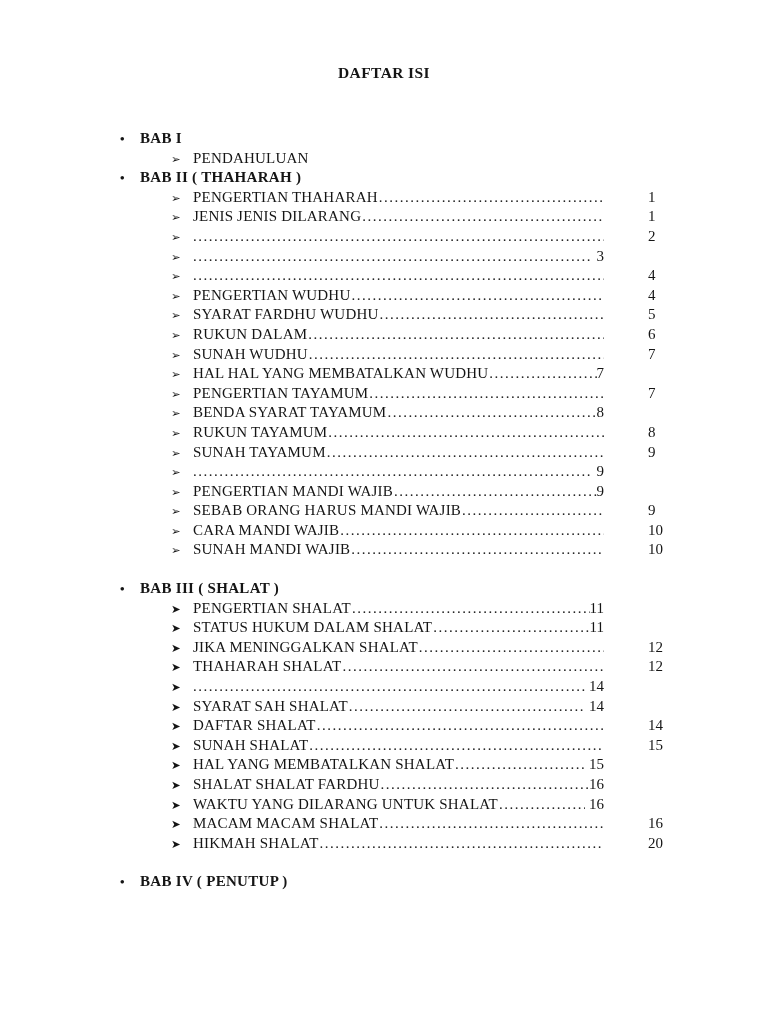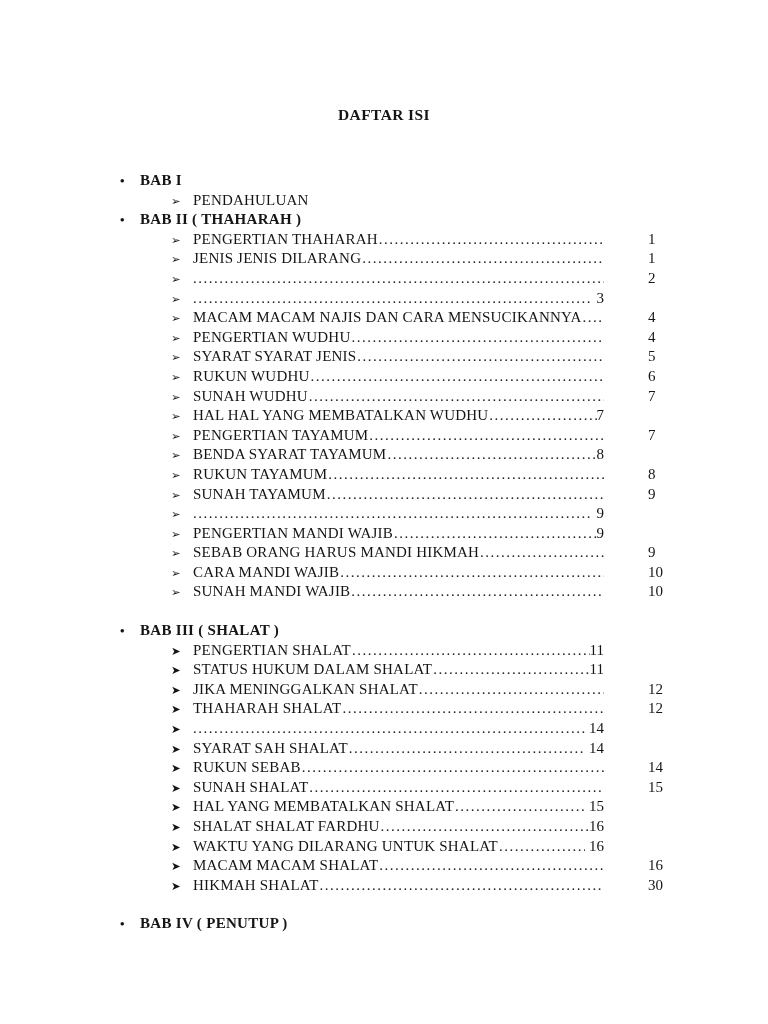--- a/index.html
+++ b/index.html
@@ -1,21 +1,21 @@
 <!DOCTYPE html>
 <html><head>
 <meta charset="utf-8">
 <style>
   * { margin:0; padding:0; box-sizing:border-box; }
   html,body { width:768px; height:1024px; background:#ffffff; overflow:hidden; }
   body { font-family:"Liberation Serif", serif; color:#151515; }
 
   .doc-title {
     text-align:center; font-weight:bold; font-size:15.5px;
-    letter-spacing:.4px; padding-top:106px;
+    letter-spacing:.4px; padding-top:64px;
   }
 
   .toc { margin:47px 0 0 118px; width:546px; }
 
   .toc-section:nth-child(n+3) { margin-top:19px; }
 
   .section-header {
     display:flex; align-items:baseline; line-height:18.6px;
     font-weight:bold; font-size:15px; letter-spacing:.3px; padding-left:2px;
   }
@@ -78,39 +78,38 @@
         <span class="pg-col">2</span>
       </div>
       <div class="toc-item">
         <span class="arrow">➢</span>
         <span class="dots"></span>
         <span class="pg-inline"> 3</span>
         <span class="pg-col"></span>
       </div>
       <div class="toc-item">
         <span class="arrow">➢</span>
-        <span class="item-text">MACAM MACAM NAJIS DAN CARA MENSUCIKANNYA</span>
         <span class="dots"></span>
         <span class="pg-col">4</span>
       </div>
       <div class="toc-item">
         <span class="arrow">➢</span>
         <span class="item-text">PENGERTIAN WUDHU</span>
         <span class="dots"></span>
         <span class="pg-col">4</span>
       </div>
       <div class="toc-item">
         <span class="arrow">➢</span>
-        <span class="item-text">SYARAT SYARAT JENIS</span>
+        <span class="item-text">SYARAT FARDHU WUDHU</span>
         <span class="dots"></span>
         <span class="pg-col">5</span>
       </div>
       <div class="toc-item">
         <span class="arrow">➢</span>
-        <span class="item-text">RUKUN WUDHU</span>
+        <span class="item-text">RUKUN DALAM</span>
         <span class="dots"></span>
         <span class="pg-col">6</span>
       </div>
       <div class="toc-item">
         <span class="arrow">➢</span>
         <span class="item-text">SUNAH WUDHU</span>
         <span class="dots"></span>
         <span class="pg-col">7</span>
       </div>
       <div class="toc-item">
@@ -153,21 +152,21 @@
       </div>
       <div class="toc-item">
         <span class="arrow">➢</span>
         <span class="item-text">PENGERTIAN MANDI WAJIB</span>
         <span class="dots"></span>
         <span class="pg-inline">9</span>
         <span class="pg-col"></span>
       </div>
       <div class="toc-item">
         <span class="arrow">➢</span>
-        <span class="item-text">SEBAB ORANG HARUS MANDI HIKMAH</span>
+        <span class="item-text">SEBAB ORANG HARUS MANDI WAJIB</span>
         <span class="dots"></span>
         <span class="pg-col">9</span>
       </div>
       <div class="toc-item">
         <span class="arrow">➢</span>
         <span class="item-text">CARA MANDI WAJIB</span>
         <span class="dots"></span>
         <span class="pg-col">10</span>
       </div>
       <div class="toc-item">
@@ -216,21 +215,21 @@
       </div>
       <div class="toc-item">
         <span class="arrow">➤</span>
         <span class="item-text">SYARAT SAH SHALAT</span>
         <span class="dots"></span>
         <span class="pg-inline"> 14</span>
         <span class="pg-col"></span>
       </div>
       <div class="toc-item">
         <span class="arrow">➤</span>
-        <span class="item-text">RUKUN SEBAB</span>
+        <span class="item-text">DAFTAR SHALAT</span>
         <span class="dots"></span>
         <span class="pg-col">14</span>
       </div>
       <div class="toc-item">
         <span class="arrow">➤</span>
         <span class="item-text">SUNAH SHALAT</span>
         <span class="dots"></span>
         <span class="pg-col">15</span>
       </div>
       <div class="toc-item">
@@ -257,21 +256,21 @@
       <div class="toc-item">
         <span class="arrow">➤</span>
         <span class="item-text">MACAM MACAM SHALAT</span>
         <span class="dots"></span>
         <span class="pg-col">16</span>
       </div>
       <div class="toc-item">
         <span class="arrow">➤</span>
         <span class="item-text">HIKMAH SHALAT</span>
         <span class="dots"></span>
-        <span class="pg-col">30</span>
+        <span class="pg-col">20</span>
       </div>
     </div>
     <div class="toc-section">
       <div class="section-header">
         <span class="section-bullet">•</span>
         <span class="section-label">BAB IV ( PENUTUP )</span>
       </div>
     </div>
   </div>
 

